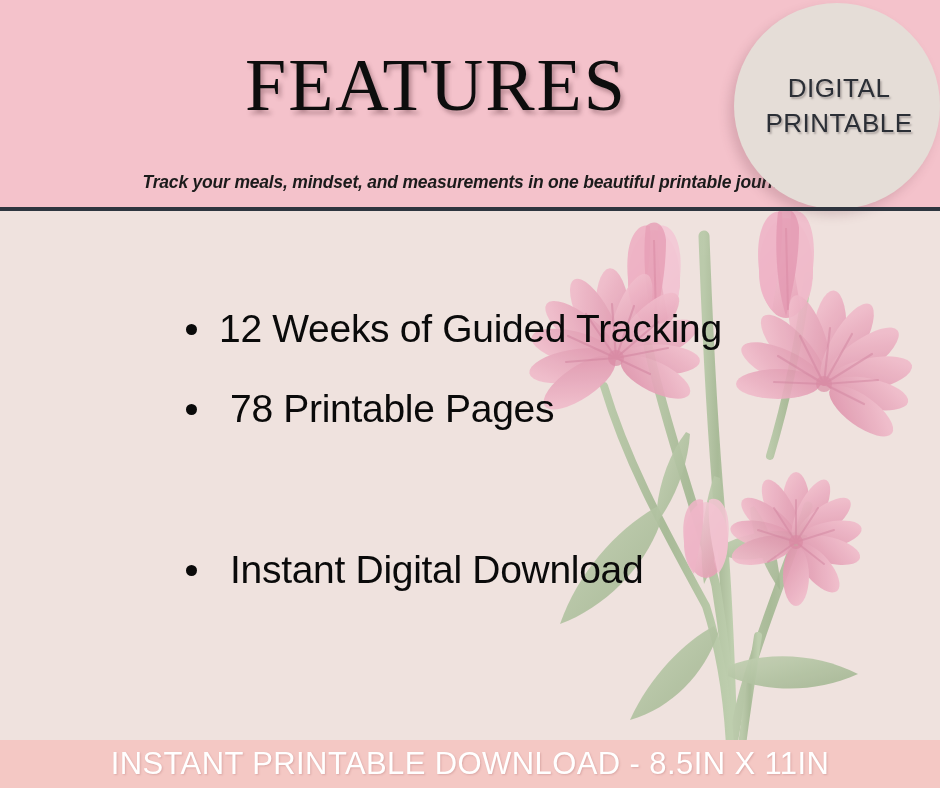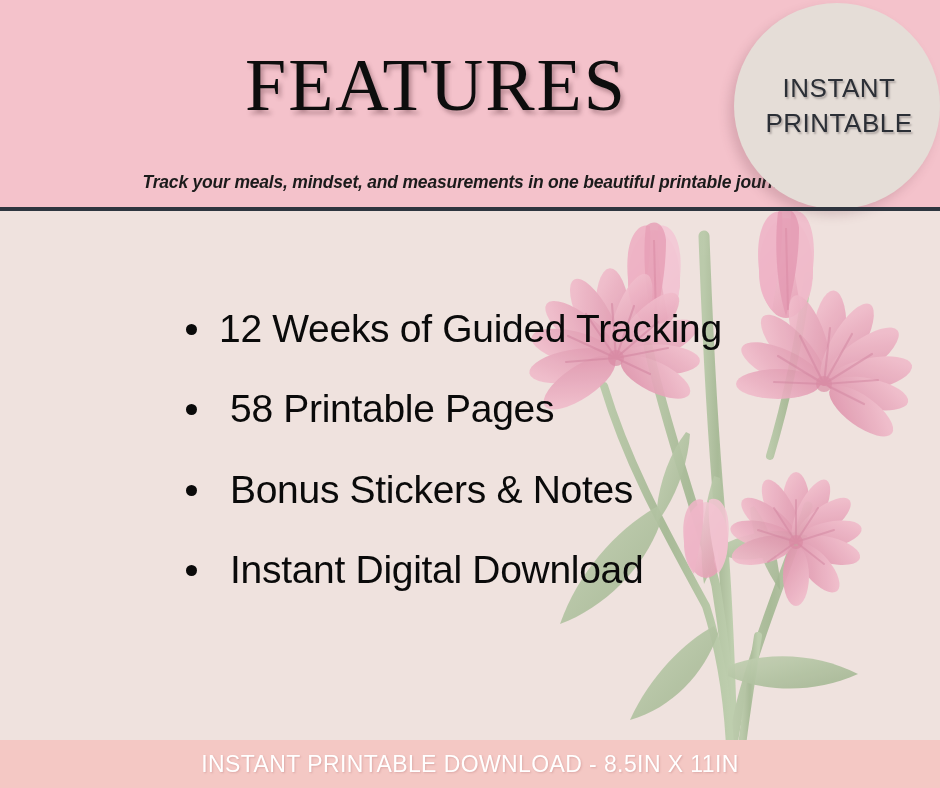--- a/index.html
+++ b/index.html
@@ -149,21 +149,21 @@
     left: 0; top: 740px;
     width: 940px;
     height: 48px;
     background: #f4c8c4;
     display: flex;
     align-items: center;
     justify-content: center;
   }
   .footer-text {
     font-family: "Liberation Sans", sans-serif;
-    font-size: 23px;
+    font-size: 31px;
     font-weight: 400;
     letter-spacing: 0.4px;
     color: #ffffff;
     text-shadow: 1px 1px 2px rgba(190,130,130,0.45);
     white-space: nowrap;
   }
 </style>
 </head>
 <body>
 
@@ -313,40 +313,36 @@
       </g>
     </svg>
 
     <div class="bullet-list">
       <div class="bullet-item bi0">
         <span class="bullet-dot"></span>
         <span class="bullet-text">12 Weeks of Guided Tracking</span>
       </div>
       <div class="bullet-item bi1">
         <span class="bullet-dot"></span>
-        <span class="bullet-text">58 Printable Pages</span>
-      </div>
-      <div class="bullet-item bi2">
-        <span class="bullet-dot"></span>
-        <span class="bullet-text">Bonus Stickers &amp; Notes</span>
+        <span class="bullet-text">78 Printable Pages</span>
       </div>
       <div class="bullet-item bi3">
         <span class="bullet-dot"></span>
         <span class="bullet-text">Instant Digital Download</span>
       </div>
     </div>
   </div>
 
   <div class="header">
     <div class="header-title">FEATURES</div>
     <div class="header-subtitle">Track your meals, mindset, and measurements in one beautiful printable journal.</div>
   </div>
 
   <div class="badge">
-    <div class="badge-line">INSTANT</div>
+    <div class="badge-line">DIGITAL</div>
     <div class="badge-line">PRINTABLE</div>
   </div>
 
   <div class="divider"></div>
 
   <div class="footer">
     <div class="footer-text">INSTANT PRINTABLE DOWNLOAD - 8.5IN X 11IN</div>
   </div>
 
 </div>

